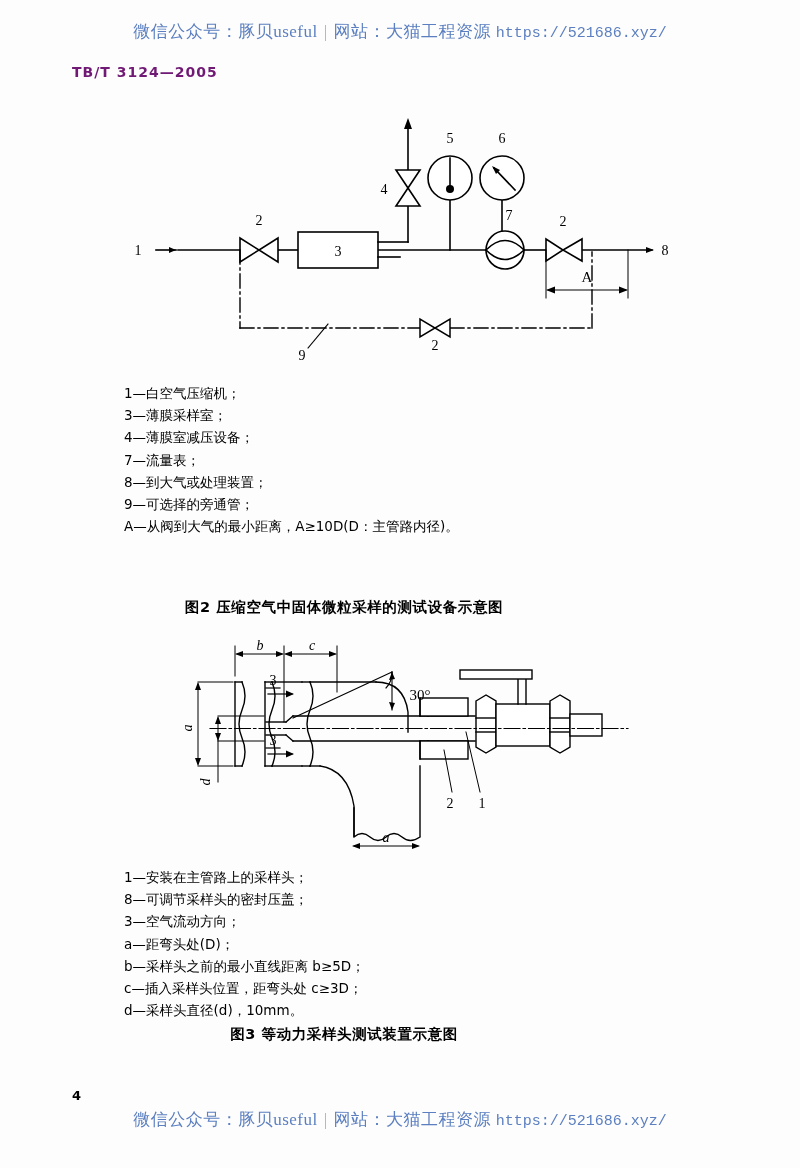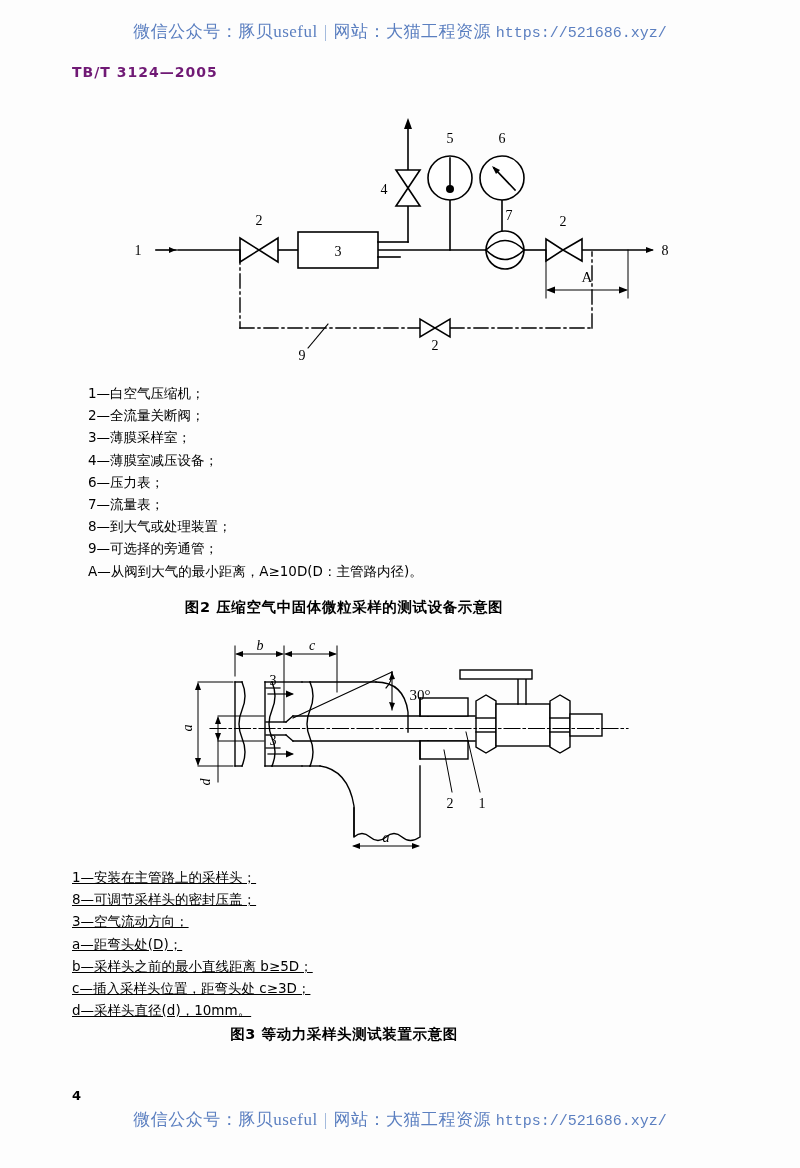--- a/index.html
+++ b/index.html
@@ -73,24 +73,25 @@
   #figure2-wrap { position: absolute; left: 130px; top: 110px; }
   #figure3-wrap { position: absolute; left: 180px; top: 632px; }
 
   
   .legend {
     position: absolute;
     font-size: 13.5px;
     line-height: 22.2px;
     color: #000;
     font-family: "DejaVu Sans", "Liberation Sans", sans-serif;
+    margin-left: 36px;
   }
   .legend .li { white-space: nowrap; }
   #legend-fig2 { left: 88px; top: 382px; }
-  #legend-fig3 { left: 72px; top: 866px; text-decoration: underline; }
+  #legend-fig3 { left: 88px; top: 866px; }
 
   .fig-caption {
     position: absolute;
     width: 688px;
     left: 0;
     text-align: center;
     font-family: "DejaVu Sans", "Liberation Sans", sans-serif;
     font-weight: bold;
     font-size: 14.5px;
     letter-spacing: 0.6px;
@@ -220,24 +221,22 @@
       <text class="num" x="433" y="116" text-anchor="middle">2</text>
       <text class="num" x="535" y="145" text-anchor="middle">8</text>
       <text class="num" x="305" y="240" text-anchor="middle">2</text>
       <text class="num" x="172" y="250" text-anchor="middle">9</text>
       <text x="457" y="172" text-anchor="middle" font-size="15">A</text>
     </svg>
   </div>
 
   <div class="legend" id="legend-fig2">
     <div class="li">1—白空气压缩机；</div>
-    <div class="li">2—全流量关断阀；</div>
     <div class="li">3—薄膜采样室；</div>
     <div class="li">4—薄膜室减压设备；</div>
-    <div class="li">6—压力表；</div>
     <div class="li">7—流量表；</div>
     <div class="li">8—到大气或处理装置；</div>
     <div class="li">9—可选择的旁通管；</div>
     <div class="li ital-wrap">A—从阀到大气的最小距离，A≥10D(D：主管路内径)。</div>
   </div>
 
   <div class="fig-caption" id="caption-fig2">图2  压缩空气中固体微粒采样的测试设备示意图</div>
 
   <div id="figure3-wrap">
     <svg class="figure-svg" width="450" height="220" viewBox="0 0 450 220">

